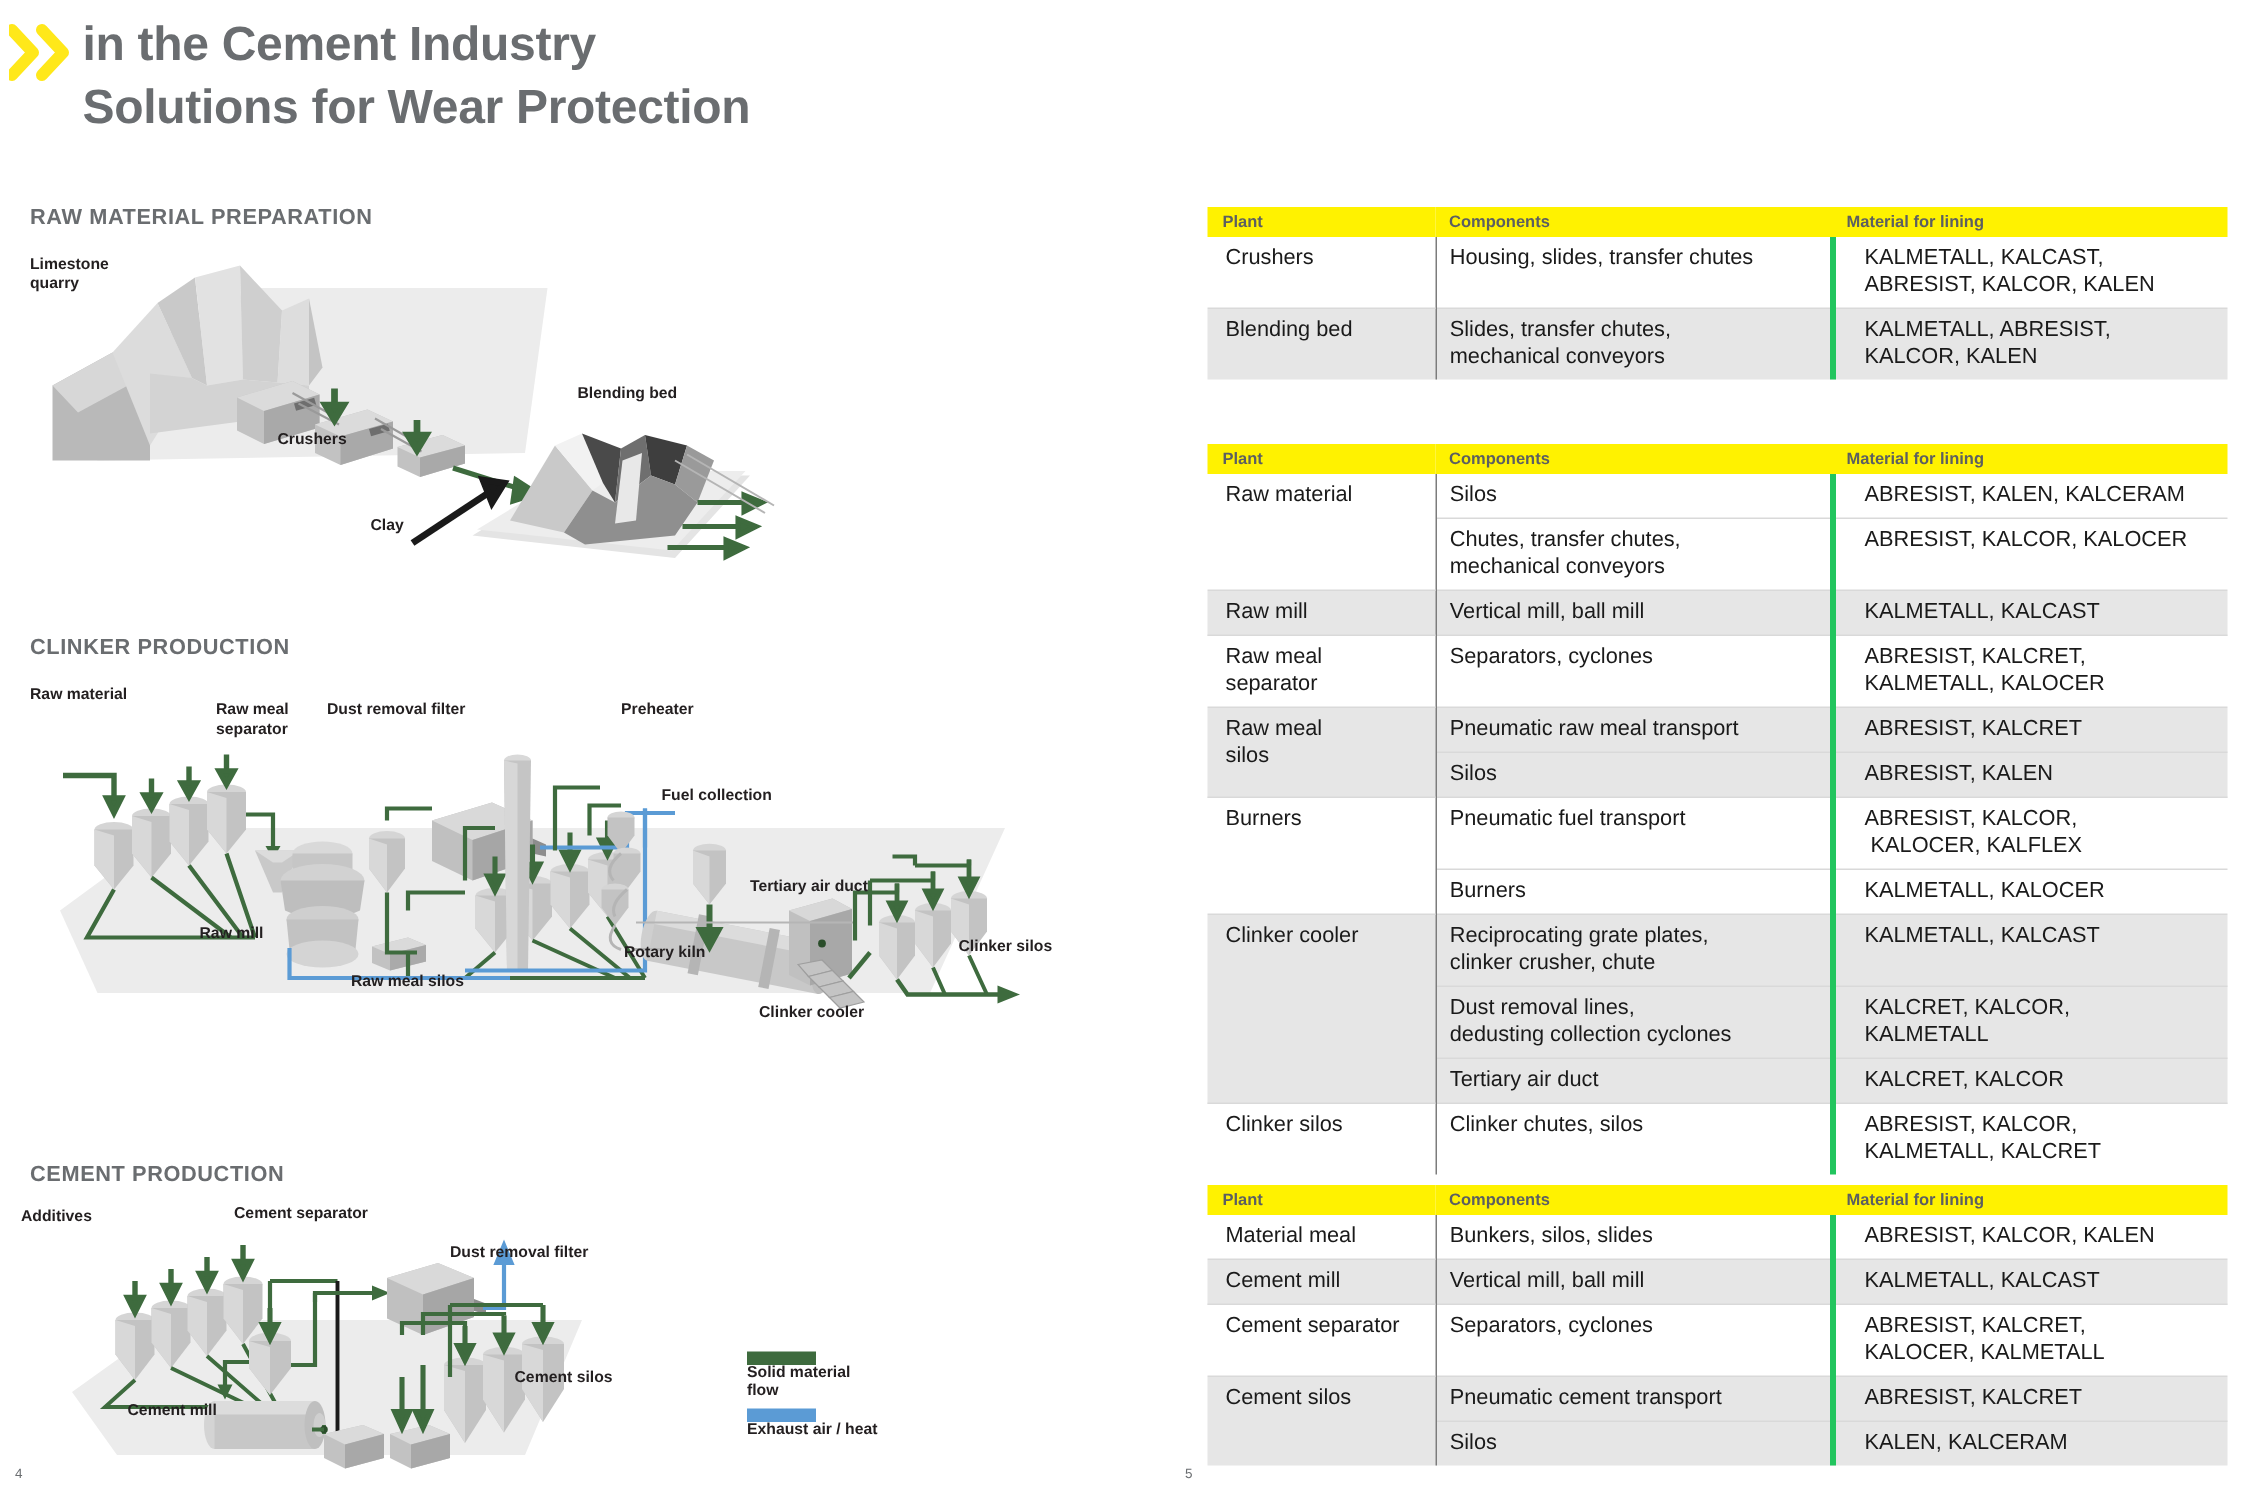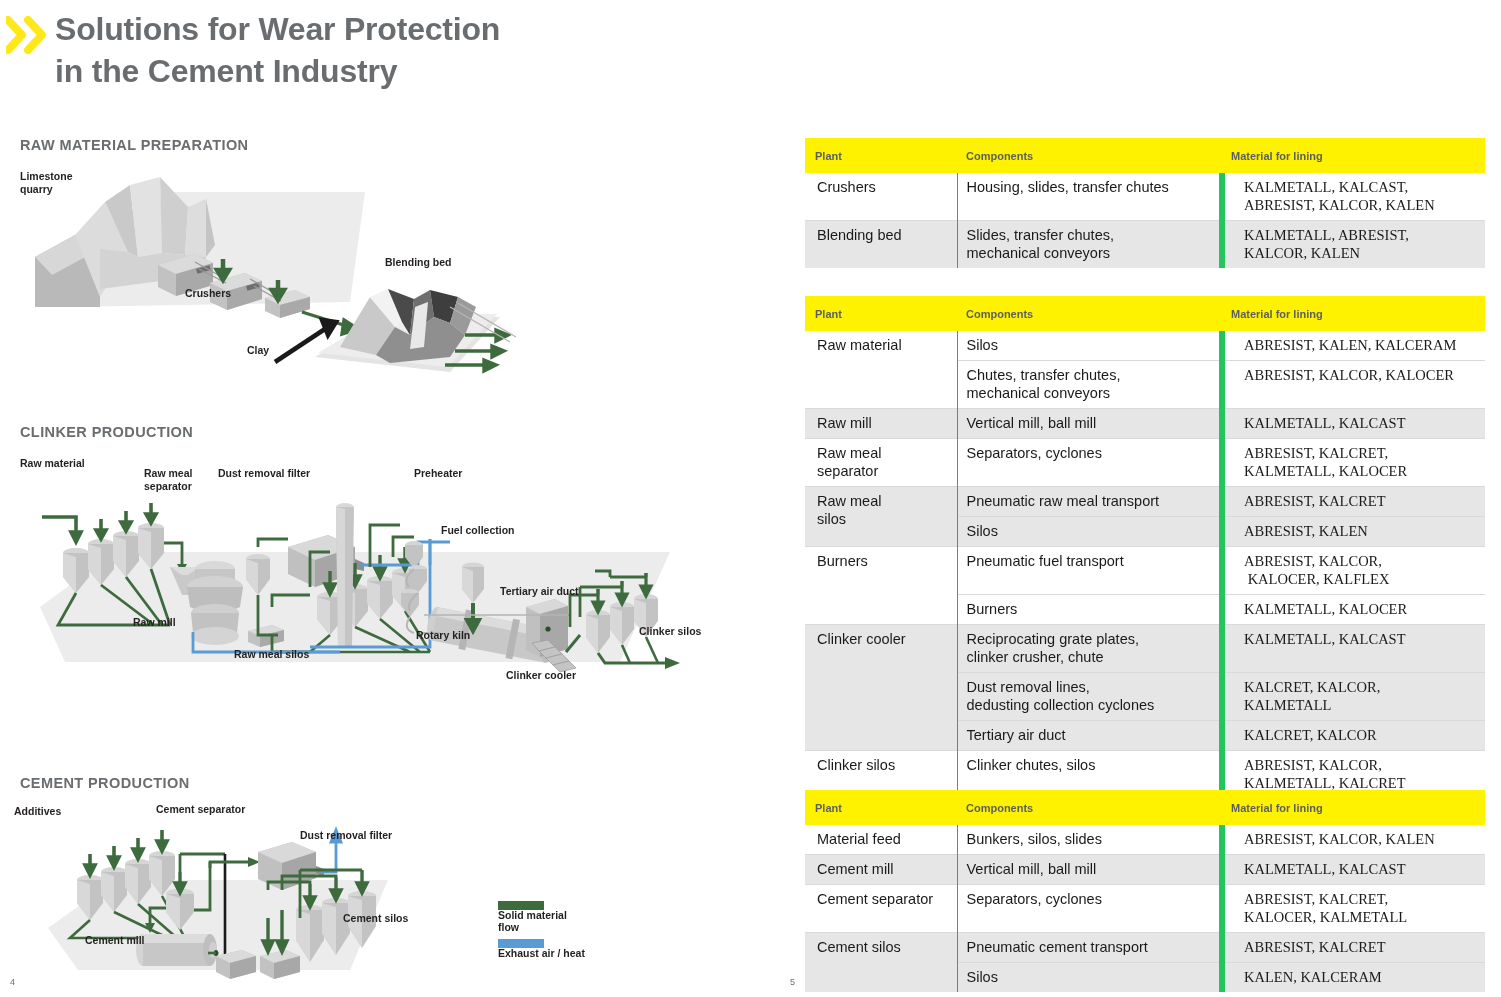--- a/index.html
+++ b/index.html
@@ -110,38 +110,38 @@
   .tbl col.c3 { width: 263px; }
 
   .tbl th {
     background: #fff200;
     color: #5c5f61;
     font-family: "Liberation Sans", sans-serif;
     font-size: 11px;
     font-weight: bold;
     text-align: left;
     padding: 4px 0 4px 10px;
-    height: 35px;
+    height: 20px;
     border: none;
     vertical-align: middle;
   }
   .tbl th.hcol2, .tbl th.hcol3 { padding-left: 9px; }
 
   .tbl td {
     font-family: "Liberation Sans", sans-serif;
     font-size: 14.5px;
     color: #1a1a1a;
     vertical-align: top;
     padding: 5px 6px 6px 10px;
     line-height: 18px;
     border-top: 1px solid #d9d9d9;
   }
   .tbl td.col1 { padding-left: 12px; }
   .tbl td.col2 { border-left: 1px solid #7c7c7c; padding-left: 9px; }
-  .tbl td.col3 { border-left: 6px solid #22c55e; padding-left: 19px; font-family: Liberation Serif, serif; }
+  .tbl td.col3 { border-left: 4px solid #22c55e; padding-left: 19px; }
   .tbl tr.firstrow td { border-top: none; }
   .tbl tr.shade td { background: #e6e6e6; }
   .tbl tr.plain td { background: #ffffff; }
 
   
   .pagenum {
     position: absolute;
     font-family: "Liberation Sans", sans-serif;
     font-size: 9px;
     color: #6a6d70;
@@ -151,22 +151,22 @@
 <body>
 
 <div id="page">
 
   <div id="header">
     <svg class="chevrons" viewBox="0 0 46 40">
       <path d="M2 4 L16 19 L2 34" fill="none" stroke="#ffe81a" stroke-width="8" stroke-linecap="round" stroke-linejoin="round"></path>
       <path d="M22 4 L36 19 L22 34" fill="none" stroke="#ffe81a" stroke-width="8" stroke-linecap="round" stroke-linejoin="round"></path>
     </svg>
     <div class="title-block">
+      <div class="title-line">in the Cement Industry</div>
       <div class="title-line">Solutions for Wear Protection</div>
-      <div class="title-line">in the Cement Industry</div>
     </div>
   </div>
 
   <div id="left-col">
 
     <div class="section-heading" style="left:20px; top:25px;">RAW MATERIAL PREPARATION</div>
 
     <svg class="diagram" style="left:10px; top:45px;" width="520" height="230" viewBox="0 0 520 230">
       <defs>
         <linearGradient id="g-ground" x1="0" y1="0" x2="0" y2="1">
@@ -835,21 +835,21 @@
       </colgroup>
     <thead>
       <tr>
         <th>Plant</th>
         <th class="hcol2">Components</th>
         <th class="hcol3">Material for lining</th>
       </tr>
     </thead>
     <tbody>
       <tr class="plain firstrow">
-        <td class="col1">Material feed</td>
+        <td class="col1">Material meal</td>
         <td class="col2">
           <span>Bunkers, silos, slides</span>
         </td>
         <td class="col3">
           <span>ABRESIST, KALCOR, KALEN</span>
         </td>
       </tr>
       <tr class="shade">
         <td class="col1">Cement mill</td>
         <td class="col2">

